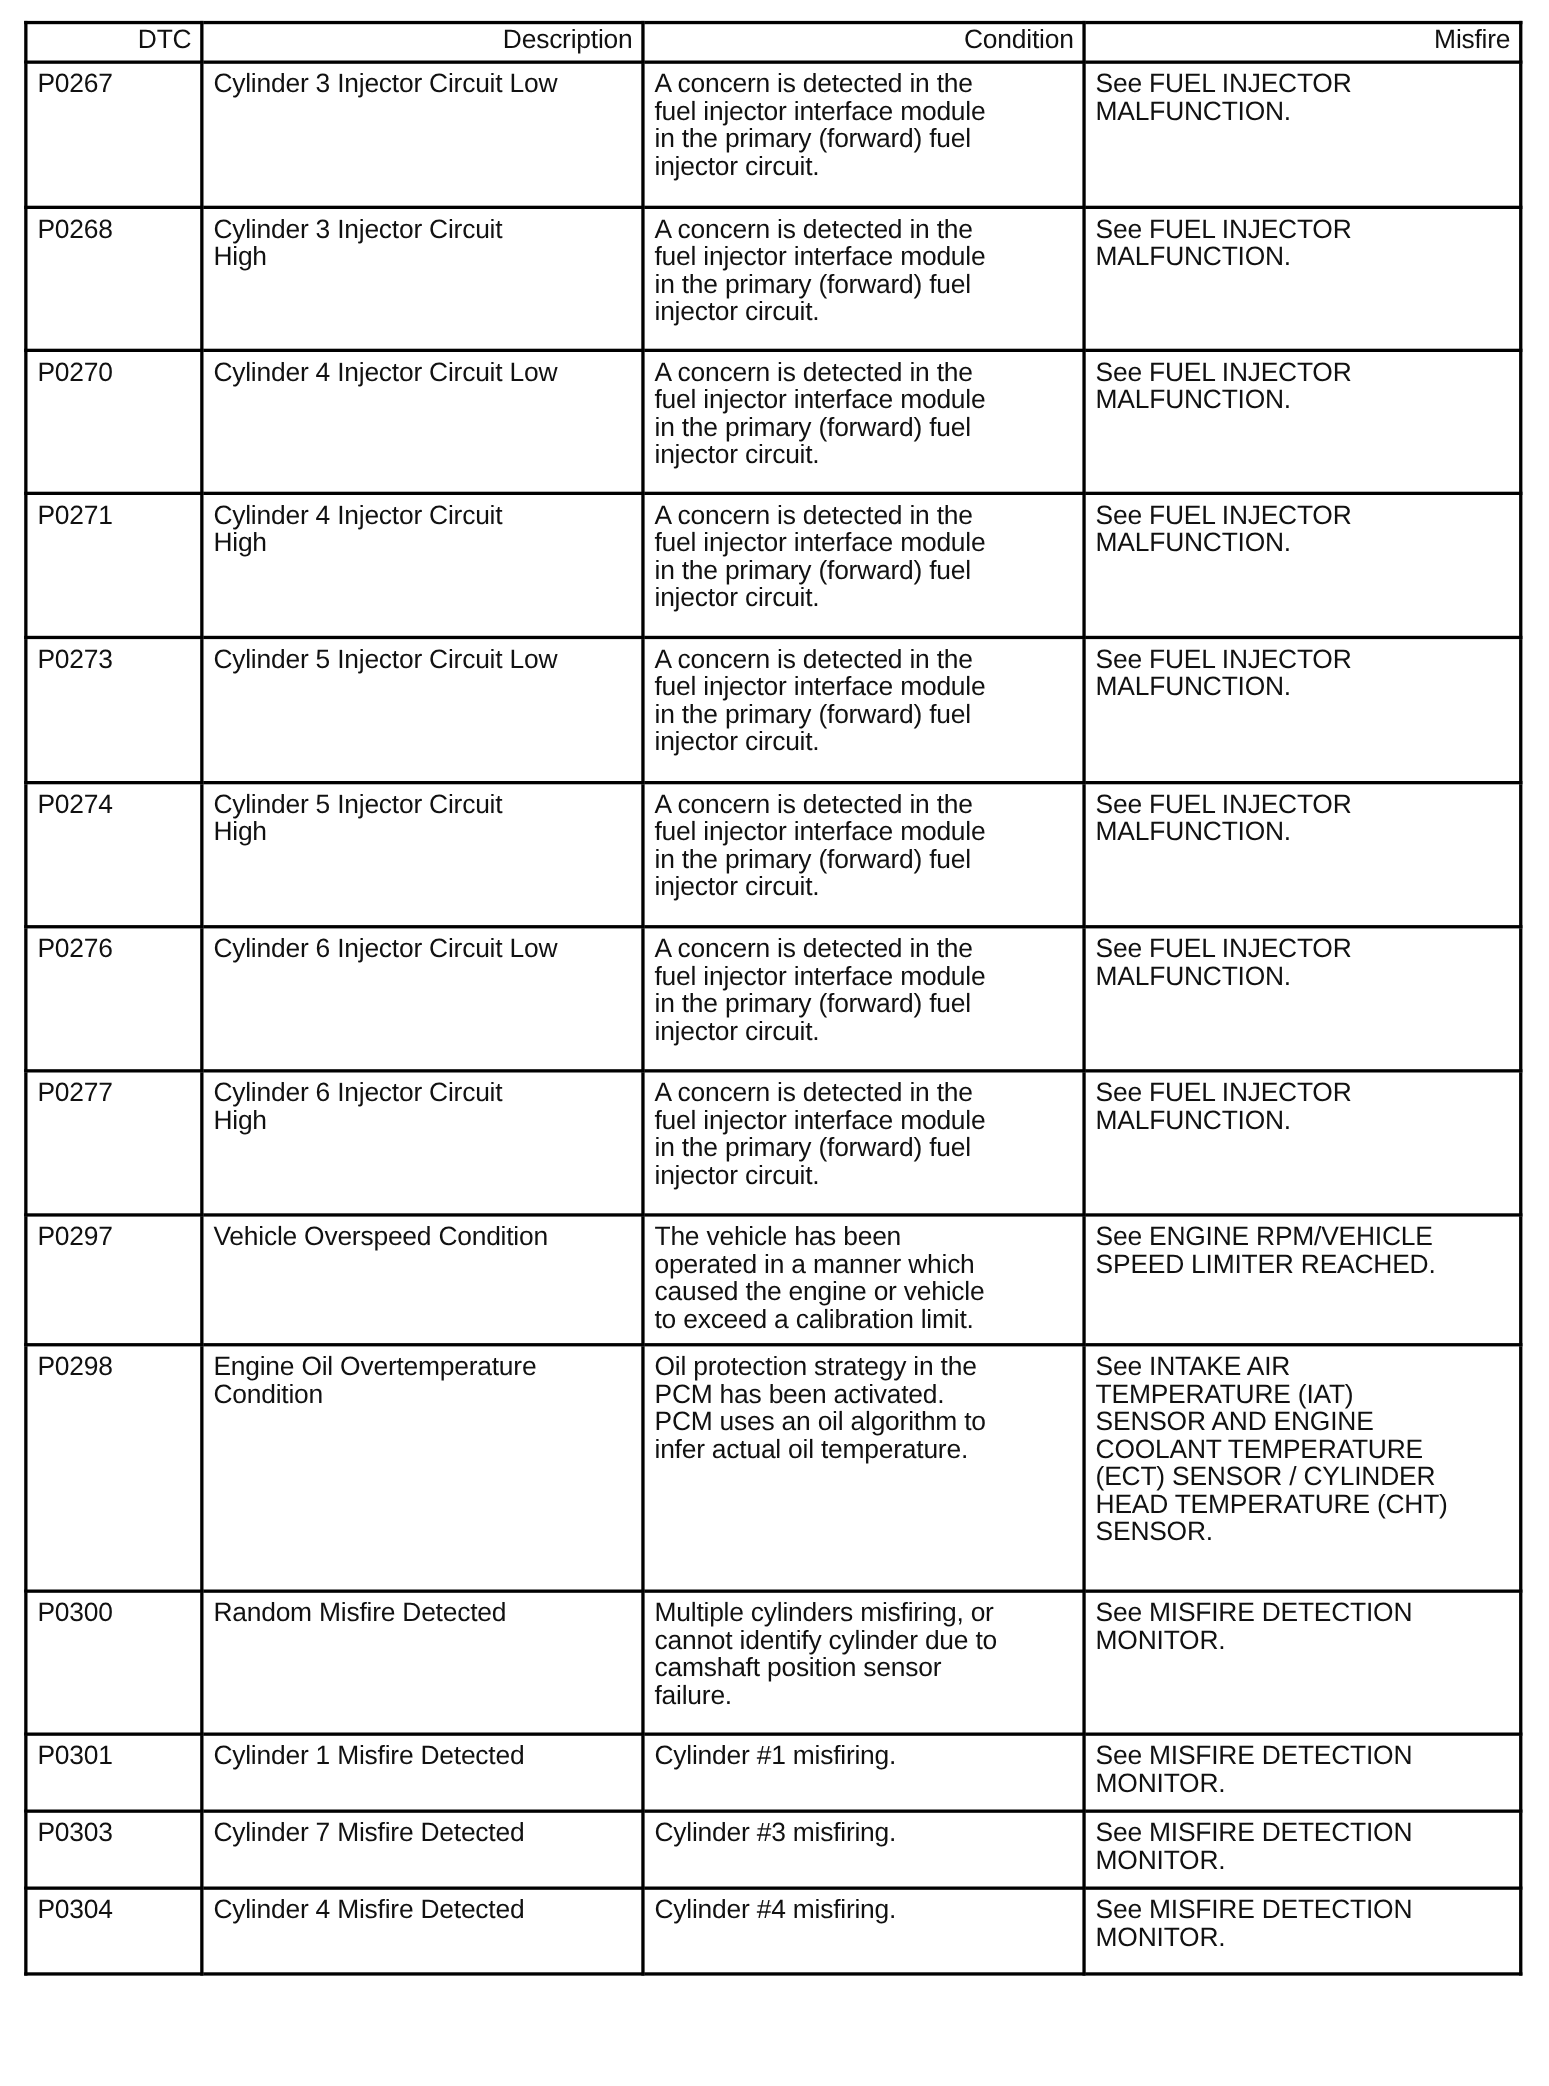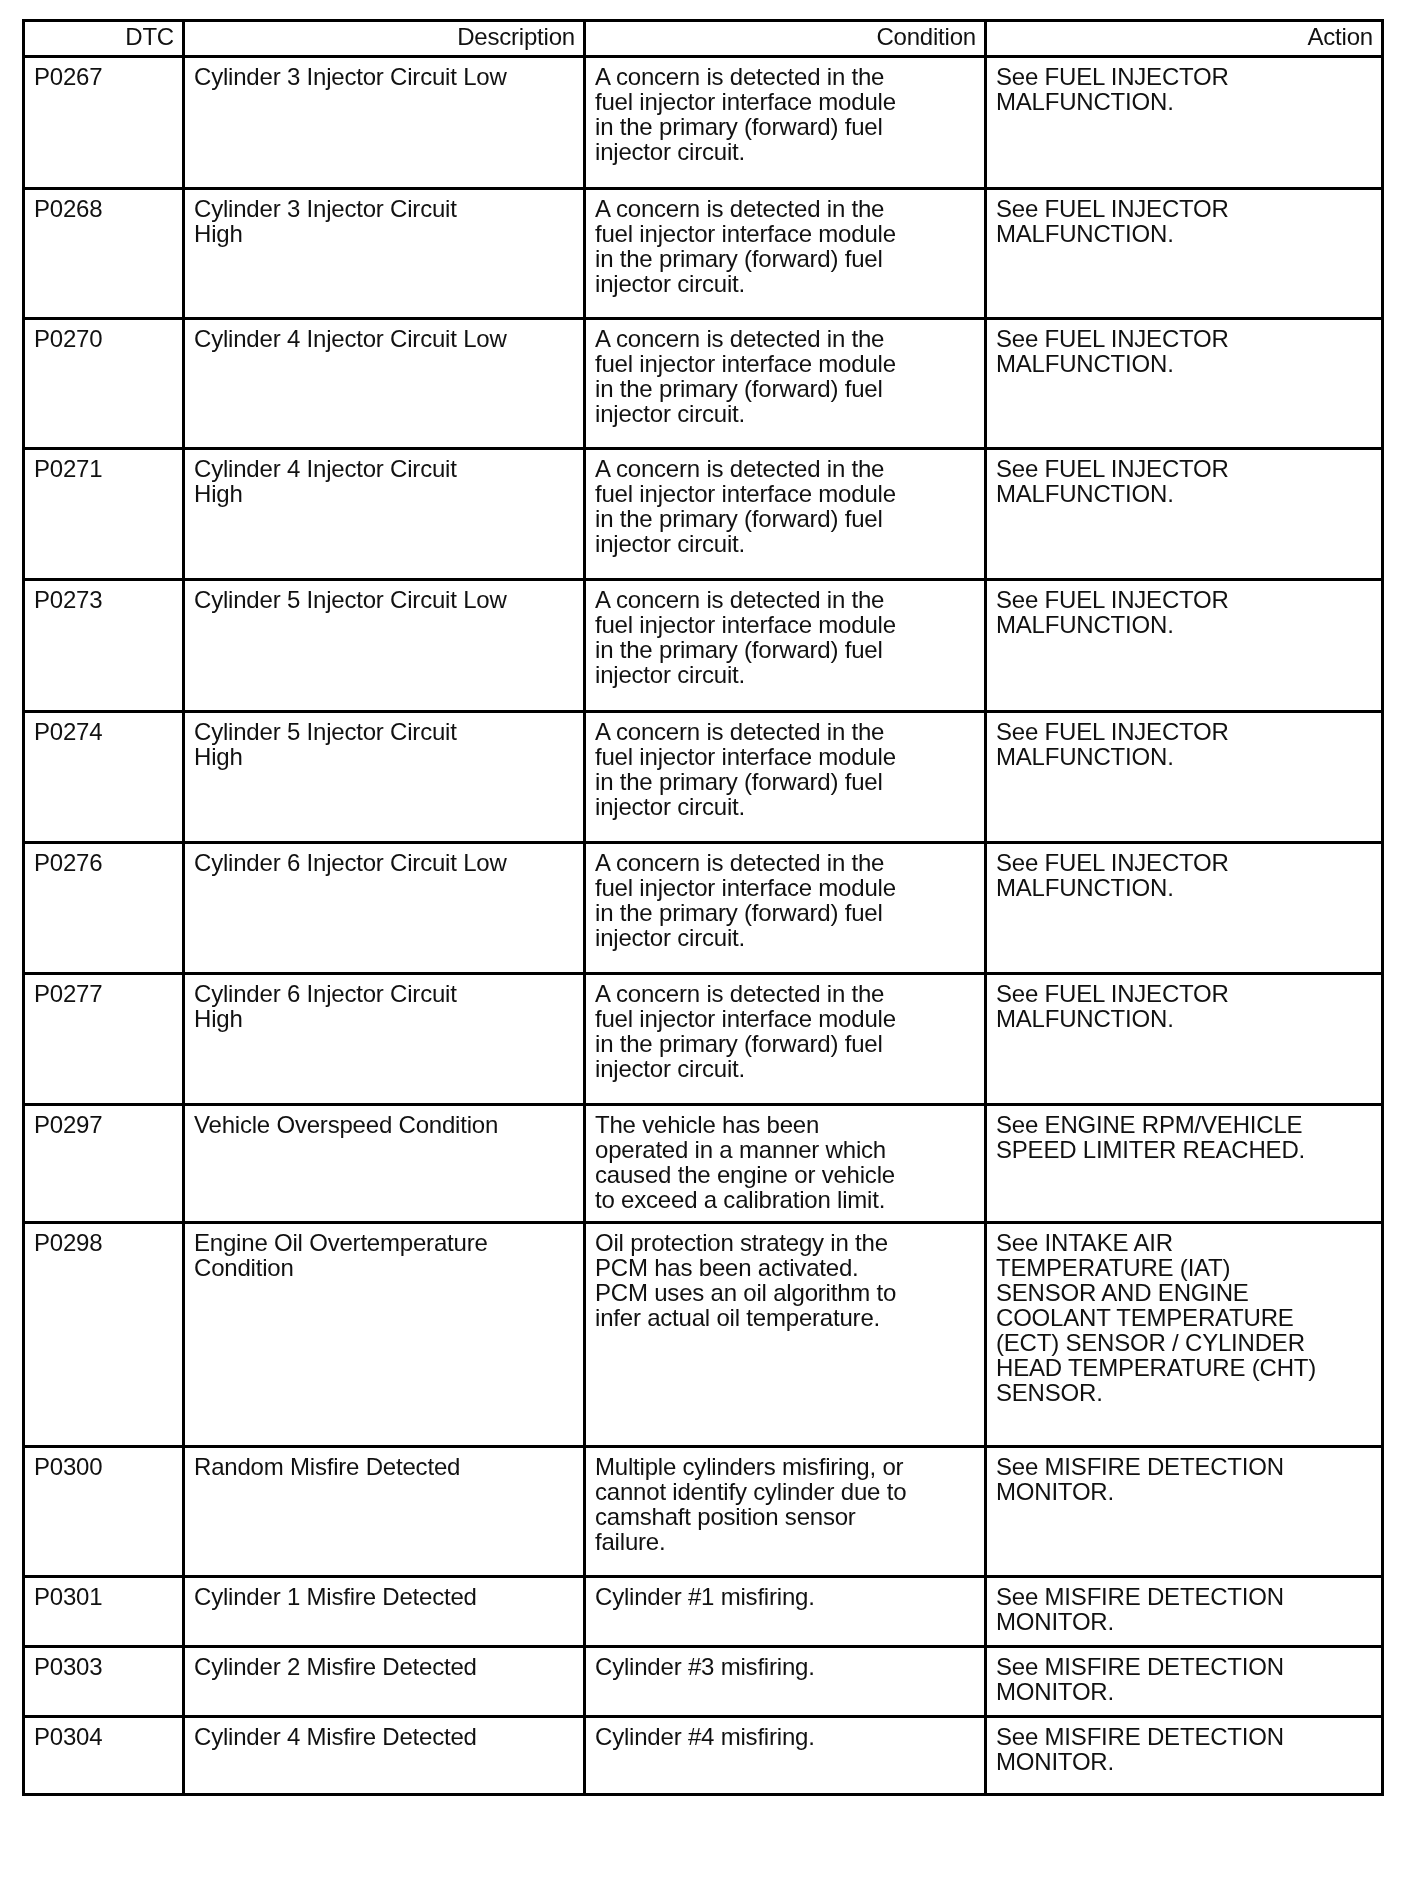--- a/index.html
+++ b/index.html
@@ -42,21 +42,21 @@
       <col class="c1">
         <col class="c2">
         <col class="c3">
         <col class="c4">
     </colgroup>
     <thead>
       <tr>
         <th>DTC</th>
         <th>Description</th>
         <th>Condition</th>
-        <th>Action</th>
+        <th>Misfire</th>
       </tr>
     </thead>
     <tbody id="dtc-body">
 
     <tr style="height: 132px;">
           <td class="multiline">P0267</td>
           <td class="multiline">Cylinder 3 Injector Circuit Low</td>
           <td class="multiline">A concern is detected in the
 fuel injector interface module
 in the primary (forward) fuel
@@ -176,21 +176,21 @@
         </tr>
         <tr style="height: 70px; margin-top: 22px;">
           <td class="multiline">P0301</td>
           <td class="multiline">Cylinder 1 Misfire Detected</td>
           <td class="multiline">Cylinder #1 misfiring.</td>
           <td class="multiline">See MISFIRE DETECTION
 MONITOR.</td>
         </tr>
         <tr style="height: 70px;">
           <td class="multiline">P0303</td>
-          <td class="multiline">Cylinder 2 Misfire Detected</td>
+          <td class="multiline">Cylinder 7 Misfire Detected</td>
           <td class="multiline">Cylinder #3 misfiring.</td>
           <td class="multiline">See MISFIRE DETECTION
 MONITOR.</td>
         </tr>
         <tr style="height: 78px;">
           <td class="multiline">P0304</td>
           <td class="multiline">Cylinder 4 Misfire Detected</td>
           <td class="multiline">Cylinder #4 misfiring.</td>
           <td class="multiline">See MISFIRE DETECTION
 MONITOR.</td>

